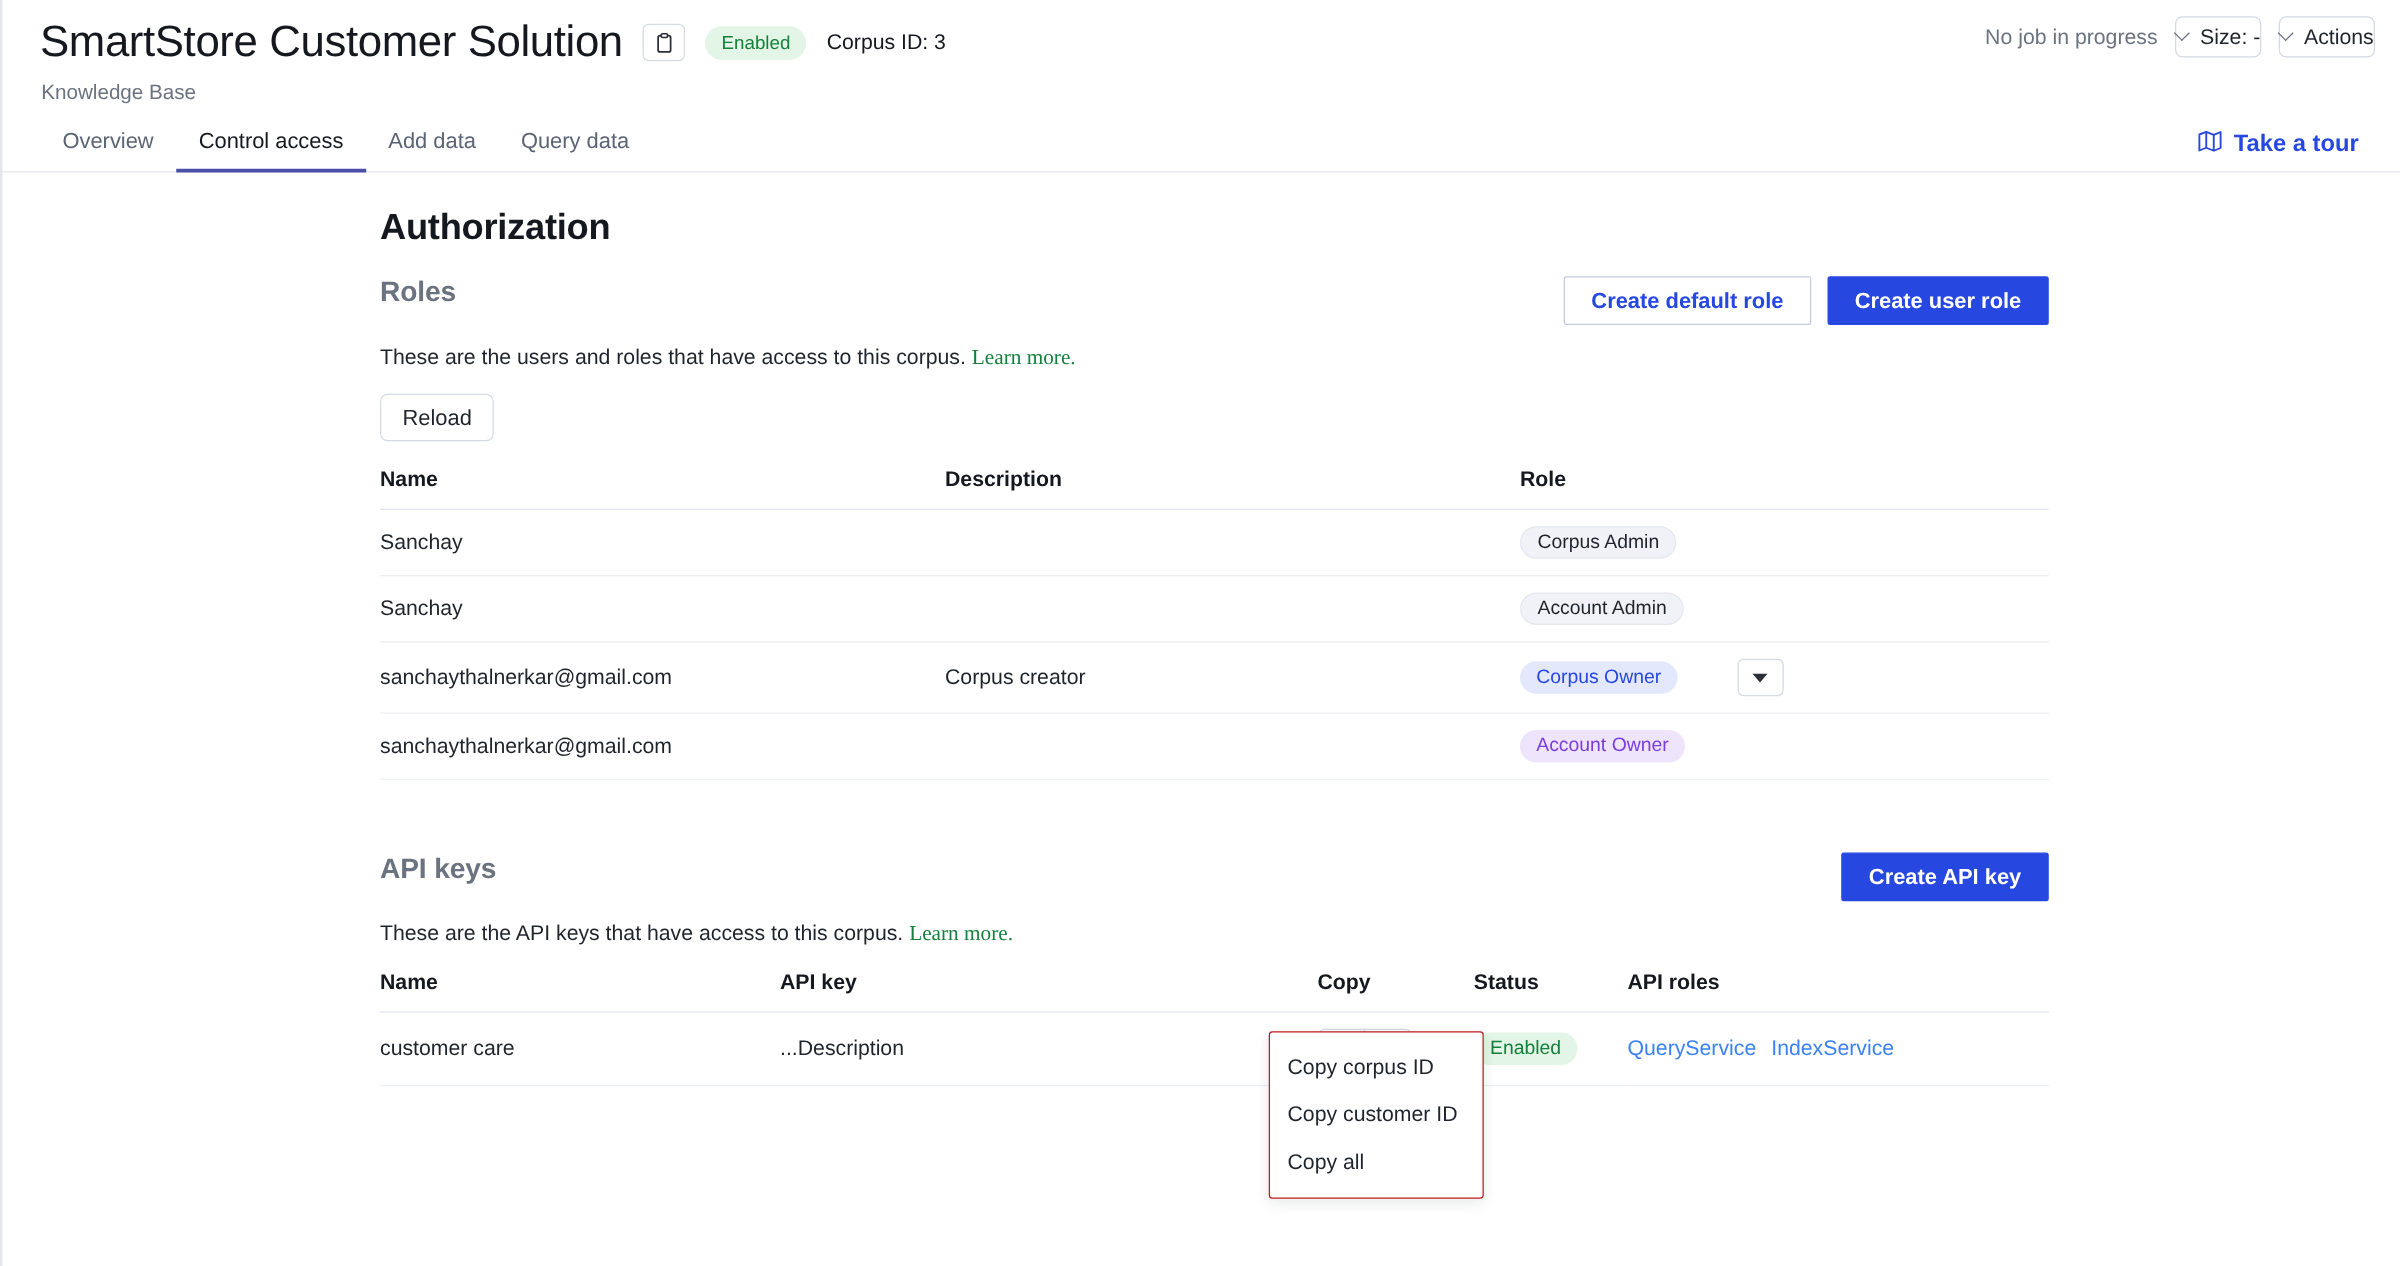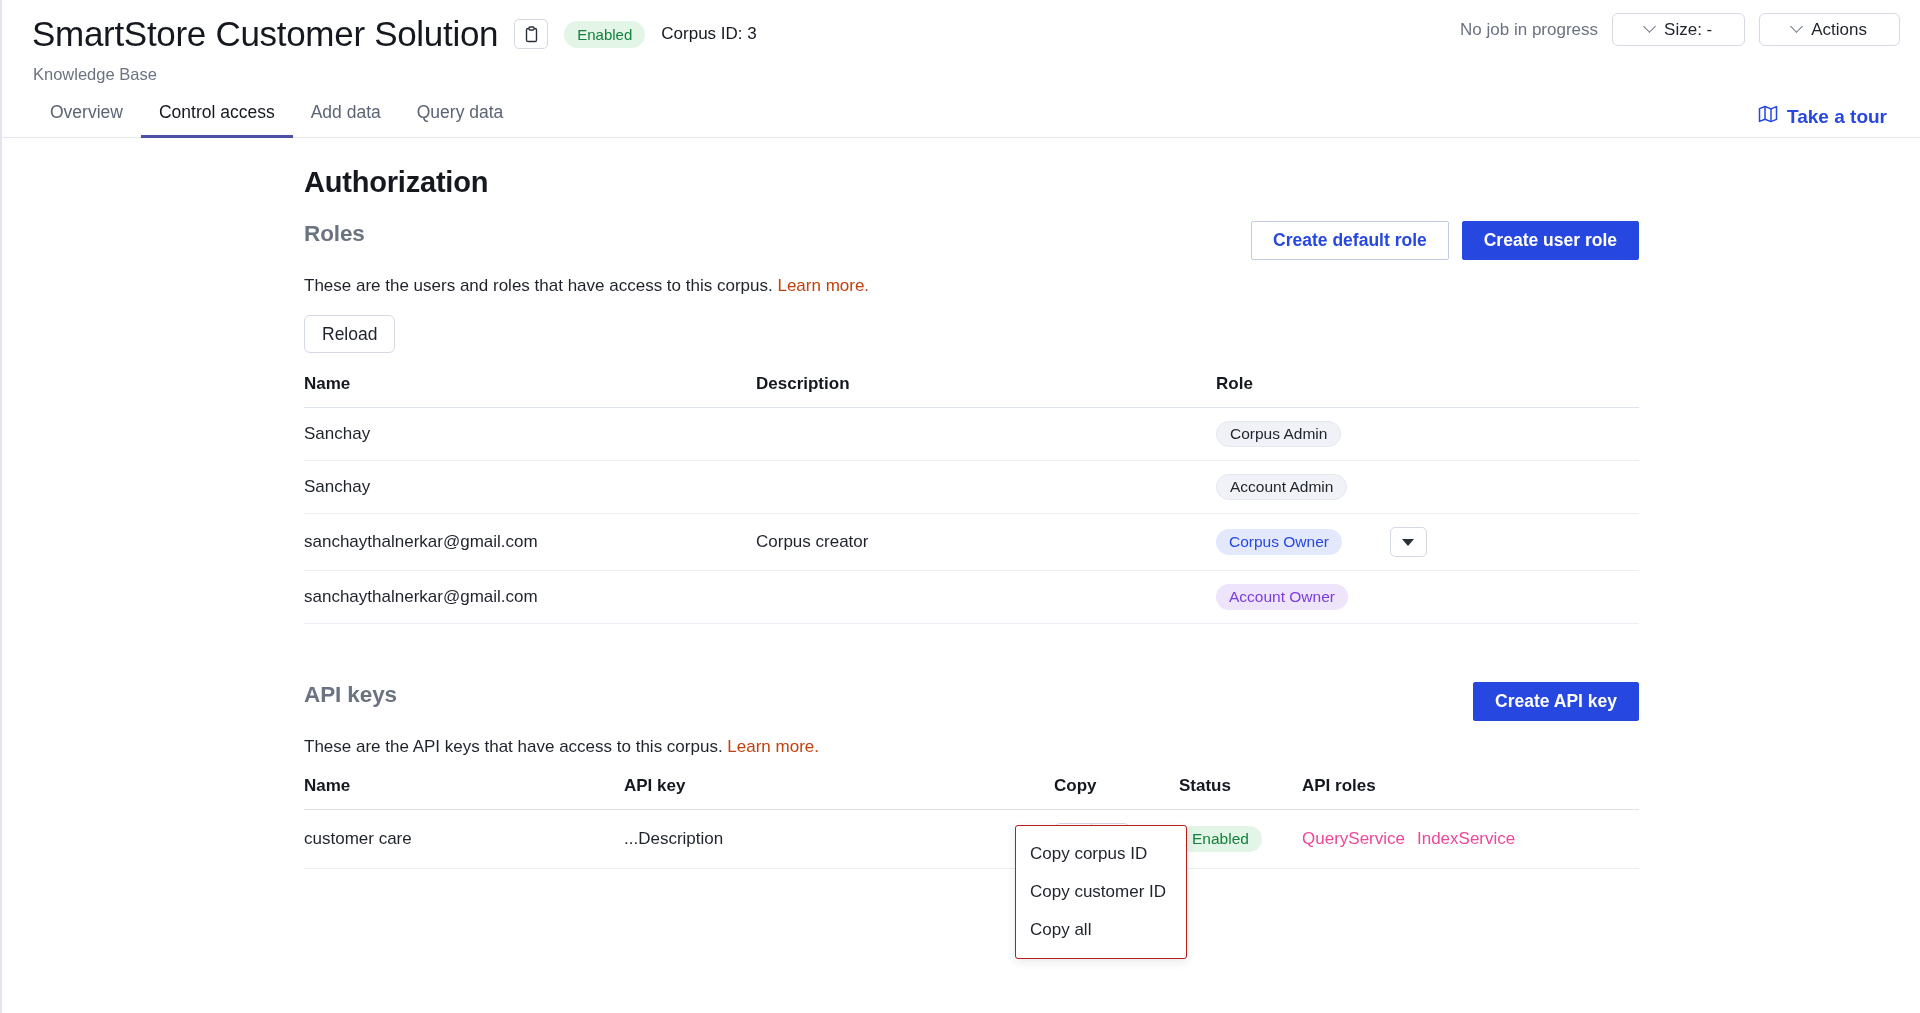--- a/index.html
+++ b/index.html
@@ -84,21 +84,21 @@
   .job-status {
     font-size: 17px;
     color: #6b7280;
     white-space: nowrap;
   }
   .dd-btn {
     display: inline-flex;
     align-items: center;
     gap: 10px;
     height: 33px;
-    padding: 0 32px;
+    padding: 0 0;
     border: 1px solid #d5d9e4;
     border-radius: 6px;
     background: #fff;
     font-size: 17px;
     color: #1f232b;
     cursor: pointer;
     white-space: nowrap;
   }
   .caret {
     display: inline-block;
@@ -192,21 +192,21 @@
   .btn-secondary {
     background: #fff;
     color: #2647e0;
     border: 1px solid #c3cbe4;
   }
   .help-text {
     font-size: 17px;
     color: #1f232b;
     margin-bottom: 19px;
   }
-  .help-text a { color: #c2410c; text-decoration: none; cursor: pointer; }
+  .help-text a { color: #15803d; text-decoration: none; cursor: pointer; font-family: Liberation Serif, serif; }
   .btn-reload {
     height: 38px;
     padding: 0 17px;
     border: 1px solid #d5d9e4;
     border-radius: 6px;
     background: #fff;
     font-size: 17.5px;
     color: #1f232b;
     cursor: pointer;
     margin-bottom: 21px;
@@ -280,21 +280,21 @@
     height: 30px;
     display: inline-flex;
     align-items: center;
     justify-content: center;
     cursor: pointer;
   }
   .copy-main { width: 37px; border-right: 1px solid #d5d9e4 !important; }
   .copy-caret { width: 37px; }
 
   .api-link {
-    color: #ec4899;
+    color: #3b82f6;
     font-size: 17px;
     text-decoration: none;
     cursor: pointer;
   }
   .api-links { display: flex; gap: 12px; }
 
   
   .menu {
     position: absolute;
     left: 1013px;

